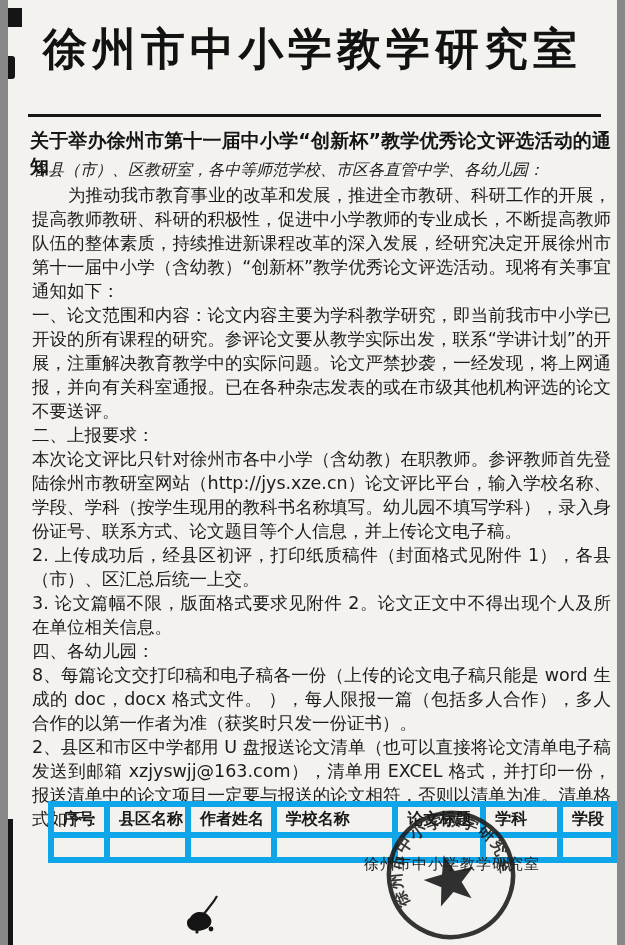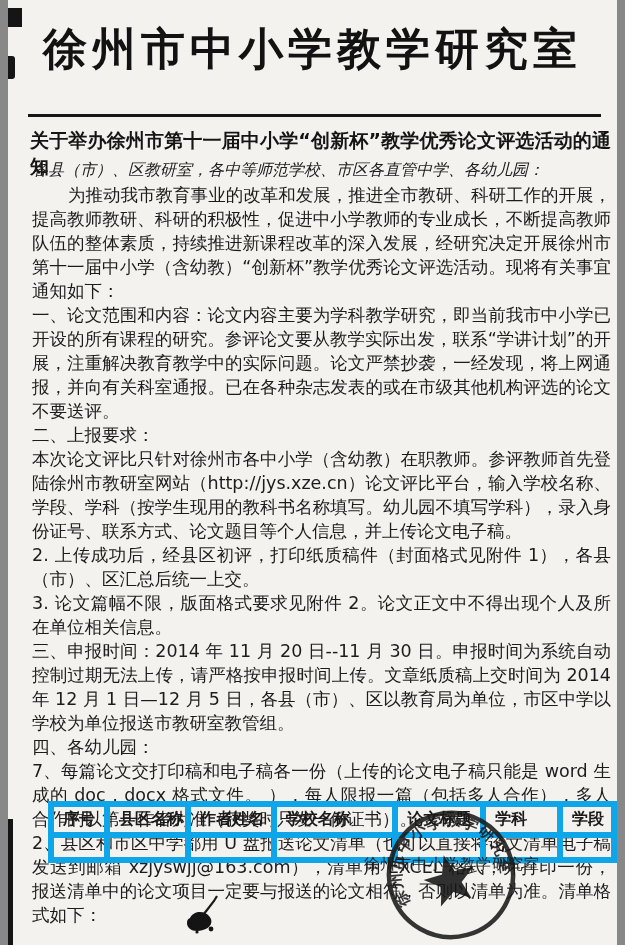--- a/index.html
+++ b/index.html
@@ -88,23 +88,22 @@
   <div class="notice-title">关于举办徐州市第十一届中小学“创新杯”教学优秀论文评选活动的通知</div>
   <div class="salutation">各县（市）、区教研室，各中等师范学校、市区各直管中学、各幼儿园：</div>
 
   <div class="doc-body">
     <p class="indent">为推动我市教育事业的改革和发展，推进全市教研、科研工作的开展，提高教师教研、科研的积极性，促进中小学教师的专业成长，不断提高教师队伍的整体素质，持续推进新课程改革的深入发展，经研究决定开展徐州市第十一届中小学（含幼教）“创新杯”教学优秀论文评选活动。现将有关事宜通知如下：</p>
     <p>一、论文范围和内容：论文内容主要为学科教学研究，即当前我市中小学已开设的所有课程的研究。参评论文要从教学实际出发，联系“学讲计划”的开展，注重解决教育教学中的实际问题。论文严禁抄袭，一经发现，将上网通报，并向有关科室通报。已在各种杂志发表的或在市级其他机构评选的论文不要送评。</p>
     <p>二、上报要求：</p>
     <p>本次论文评比只针对徐州市各中小学（含幼教）在职教师。参评教师首先登陆徐州市教研室网站（http://jys.xze.cn）论文评比平台，输入学校名称、学段、学科（按学生现用的教科书名称填写。幼儿园不填写学科），录入身份证号、联系方式、论文题目等个人信息，并上传论文电子稿。</p>
     <p>2. 上传成功后，经县区初评，打印纸质稿件（封面格式见附件 1），各县（市）、区汇总后统一上交。</p>
     <p>3. 论文篇幅不限，版面格式要求见附件 2。论文正文中不得出现个人及所在单位相关信息。</p>
-    <p>三、申报时间：2014 年 11 月 20 日--11 月 30 日。申报时间为系统自动控制过期无法上传，请严格按申报时间上传。文章纸质稿上交时间为 2014 年 12 月 1 日—12 月 5 日，各县（市）、区以教育局为单位，市区中学以学校为单位报送市教研室教管组。</p>
     <p>四、各幼儿园：</p>
-    <p>7、每篇论文交打印稿和电子稿各一份（上传的论文电子稿只能是 word 生成的 doc，docx 格式文件。 ），每人限报一篇（包括多人合作），多人合作的以第一作者为准（获奖时只发一份证书）。</p>
+    <p>8、每篇论文交打印稿和电子稿各一份（上传的论文电子稿只能是 word 生成的 doc，docx 格式文件。 ），每人限报一篇（包括多人合作），多人合作的以第一作者为准（获奖时只发一份证书）。</p>
     <p>2、县区和市区中学都用 U 盘报送论文清单（也可以直接将论文清单电子稿发送到邮箱 xzjyswjj@163.com），清单用 EXCEL 格式，并打印一份，报送清单中的论文项目一定要与报送的论文相符，否则以清单为准。清单格式如下：</p>
   </div>
 
   <table class="list-table">
     <colgroup>
       <col style="width:56px">
         <col style="width:72px">
         <col style="width:86px">
       <col style="width:122px">
         <col style="width:88px">

